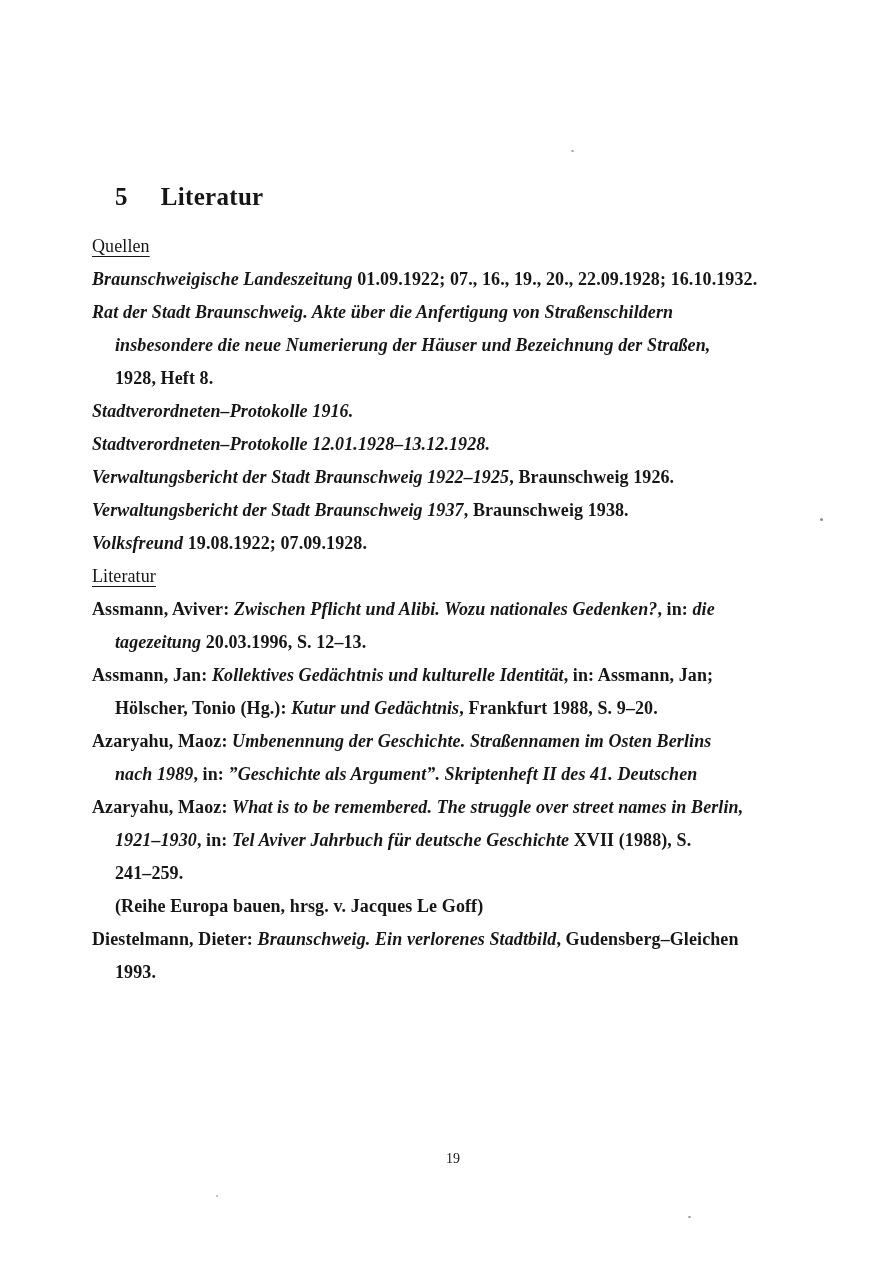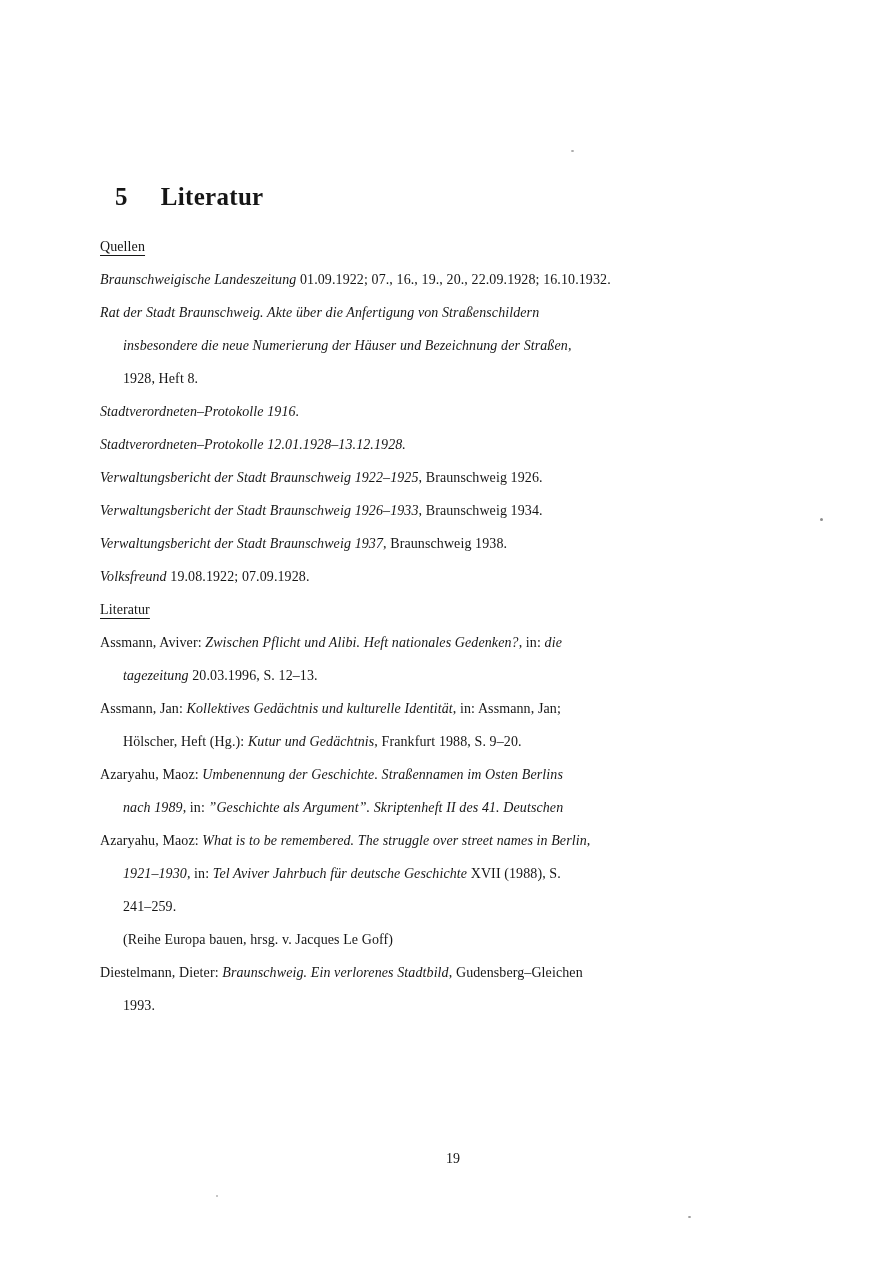--- a/index.html
+++ b/index.html
@@ -17,33 +17,33 @@
     left:115px; top:183px;
     margin:0;
     font-size:25px;
     font-weight:bold;
     letter-spacing:0.3px;
     display:flex;
   }
   .heading .num { margin-right:33px; }
   .bib {
     position:absolute;
-    left:100px; top:230px;
+    left:92px; top:230px;
     width:722px;
-    font-size:14px;
+    font-size:18px;
     line-height:33px;
     letter-spacing:0.1px;
   }
   .bib-label { }
   .bib-label .ul {
     text-decoration:underline;
     text-underline-offset:4px;
   }
   .entry { margin:0; }
-  .line { white-space:nowrap; }
+  .line { white-space:nowrap;font-weight:bold; }
   .line.cont { padding-left:23px; }
   .it { font-style:italic; }
   .pageno {
     position:absolute;
     left:92px; top:1151px;
     width:722px;
     text-align:center;
     font-size:14px;
   }
   .speck { position:absolute; border-radius:50%; background:#9a9a9a; }
@@ -75,36 +75,33 @@
       <div class="entry">
         <div class="line"><span class="it">Stadtverordneten–Protokolle 1916.</span></div>
       </div>
       <div class="entry">
         <div class="line"><span class="it">Stadtverordneten–Protokolle 12.01.1928–13.12.1928.</span></div>
       </div>
       <div class="entry">
         <div class="line"><span class="it">Verwaltungsbericht der Stadt Braunschweig 1922–1925</span><span>, Braunschweig 1926.</span></div>
       </div>
       <div class="entry">
-        <div class="line"><span class="it">Verwaltungsbericht der Stadt Braunschweig 1926–1933</span><span>, Braunschweig 1934.</span></div>
-      </div>
-      <div class="entry">
         <div class="line"><span class="it">Verwaltungsbericht der Stadt Braunschweig 1937</span><span>, Braunschweig 1938.</span></div>
       </div>
       <div class="entry">
         <div class="line"><span class="it">Volksfreund</span><span> 19.08.1922; 07.09.1928.</span></div>
       </div>
       <div class="bib-label"><span class="ul">Literatur</span></div>
       <div class="entry">
-        <div class="line"><span>Assmann, Aviver: </span><span class="it">Zwischen Pflicht und Alibi. Heft nationales Gedenken?</span><span>, in: </span><span class="it">die</span></div>
+        <div class="line"><span>Assmann, Aviver: </span><span class="it">Zwischen Pflicht und Alibi. Wozu nationales Gedenken?</span><span>, in: </span><span class="it">die</span></div>
         <div class="line cont"><span class="it">tagezeitung</span><span> 20.03.1996, S. 12–13.</span></div>
       </div>
       <div class="entry">
         <div class="line"><span>Assmann, Jan: </span><span class="it">Kollektives Gedächtnis und kulturelle Identität</span><span>, in: Assmann, Jan;</span></div>
-        <div class="line cont"><span>Hölscher, Heft (Hg.): </span><span class="it">Kutur und Gedächtnis</span><span>, Frankfurt 1988, S. 9–20.</span></div>
+        <div class="line cont"><span>Hölscher, Tonio (Hg.): </span><span class="it">Kutur und Gedächtnis</span><span>, Frankfurt 1988, S. 9–20.</span></div>
       </div>
       <div class="entry">
         <div class="line"><span>Azaryahu, Maoz: </span><span class="it">Umbenennung der Geschichte. Straßennamen im Osten Berlins</span></div>
         <div class="line cont"><span class="it">nach 1989</span><span>, in: </span><span class="it">”Geschichte als Argument”. Skriptenheft II des 41. Deutschen</span></div>
       </div>
       <div class="entry">
         <div class="line"><span>Azaryahu, Maoz: </span><span class="it">What is to be remembered. The struggle over street names in Berlin,</span></div>
         <div class="line cont"><span class="it">1921–1930</span><span>, in: </span><span class="it">Tel Aviver Jahrbuch für deutsche Geschichte</span><span> XVII (1988), S.</span></div>
         <div class="line cont"><span>241–259.</span></div>
       </div>

